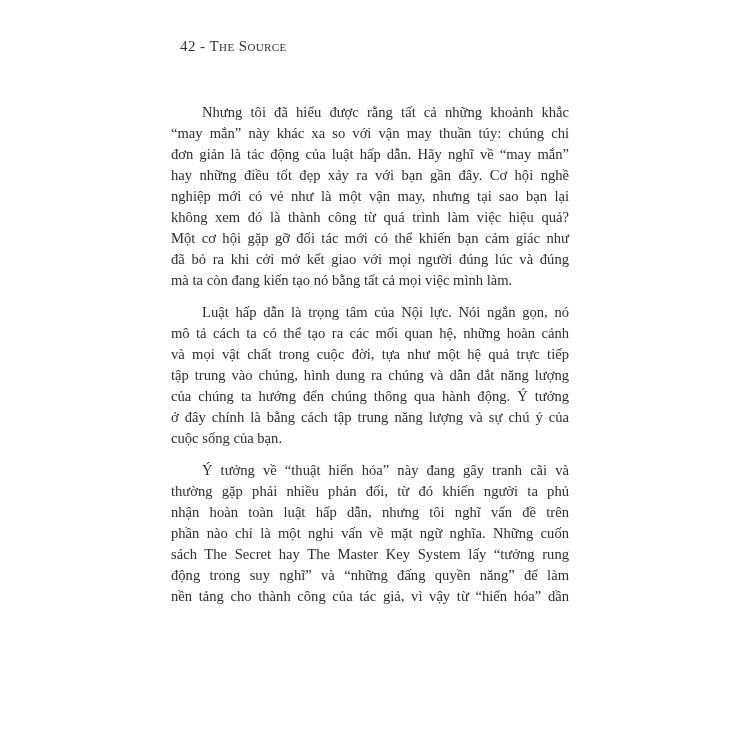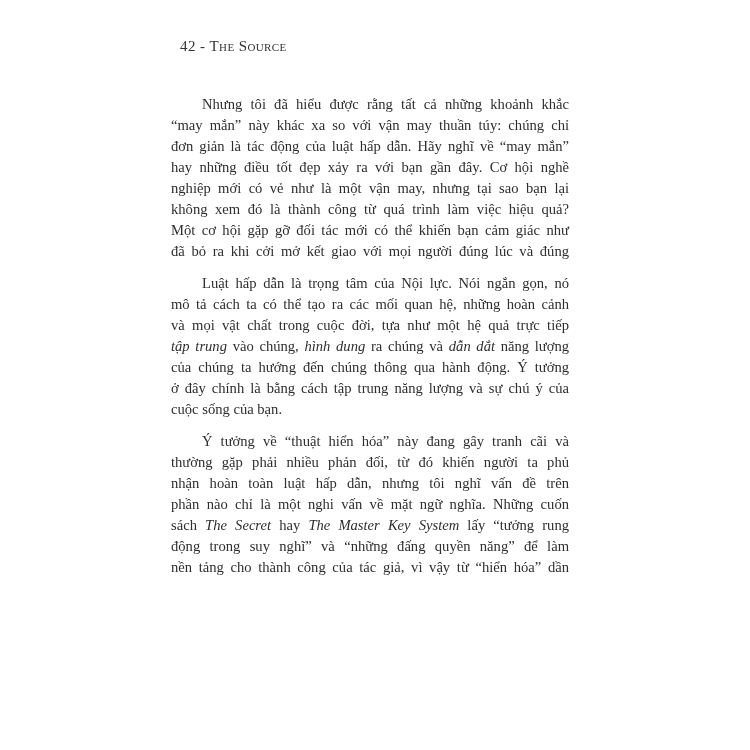--- a/index.html
+++ b/index.html
@@ -29,57 +29,57 @@
     font-variant: small-caps;
     font-variant-caps: small-caps;
   }
   .body-block {
     position: absolute;
     left: 171px;
     top: 94px;
     width: 398px;
   }
   .para {
-    margin: 0 0 11px 0;
+    margin: 8px 0 11px 0;
   }
   .line {
     font-size: 14.6px;
     line-height: 21px;
     text-align: justify;
     text-align-last: justify;
     -moz-text-align-last: justify;
   }
   .line.last {
     text-align-last: left;
     -moz-text-align-last: left;
   }
   .line.first {
     text-indent: 31px;
   }
   .it {
-    font-style: italic;
   }
 </style>
 </head>
 <body>
 
 <div class="page" style="color: rgb(46, 46, 46); background: rgb(255, 255, 255);">
   <div class="running-header">
     <span>42</span><span> - </span><span class="book-title">The Source</span>
   </div>
   <div class="body-block" id="body-block">
       <div class="para">
         <div class="line first"><span>Nhưng tôi đã hiểu được rằng tất cả những khoảnh khắc</span></div>
         <div class="line"><span>“may mắn” này khác xa so với vận may thuần túy: chúng chỉ</span></div>
         <div class="line"><span>đơn giản là tác động của luật hấp dẫn. Hãy nghĩ về “may mắn”</span></div>
         <div class="line"><span>hay những điều tốt đẹp xảy ra với bạn gần đây. Cơ hội nghề</span></div>
         <div class="line"><span>nghiệp mới có vẻ như là một vận may, nhưng tại sao bạn lại</span></div>
         <div class="line"><span>không xem đó là thành công từ quá trình làm việc hiệu quả?</span></div>
         <div class="line"><span>Một cơ hội gặp gỡ đối tác mới có thể khiến bạn cảm giác như</span></div>
         <div class="line"><span>đã bỏ ra khi cởi mở kết giao với mọi người đúng lúc và đúng</span></div>
+        <div class="line last"><span>mà ta còn đang kiến tạo nó bằng tất cả mọi việc mình làm.</span></div>
       </div>
       <div class="para">
         <div class="line first"><span>Luật hấp dẫn là trọng tâm của Nội lực. Nói ngắn gọn, nó</span></div>
         <div class="line"><span>mô tả cách ta có thể tạo ra các mối quan hệ, những hoàn cảnh</span></div>
         <div class="line"><span>và mọi vật chất trong cuộc đời, tựa như một hệ quả trực tiếp</span></div>
         <div class="line"><span class="it">tập trung</span><span> vào chúng, </span><span class="it">hình dung</span><span> ra chúng và </span><span class="it">dẫn dắt</span><span> năng lượng</span></div>
         <div class="line"><span>của chúng ta hướng đến chúng thông qua hành động. Ý tưởng</span></div>
         <div class="line"><span>ở đây chính là bằng cách tập trung năng lượng và sự chú ý của</span></div>
         <div class="line last"><span>cuộc sống của bạn.</span></div>
       </div>

